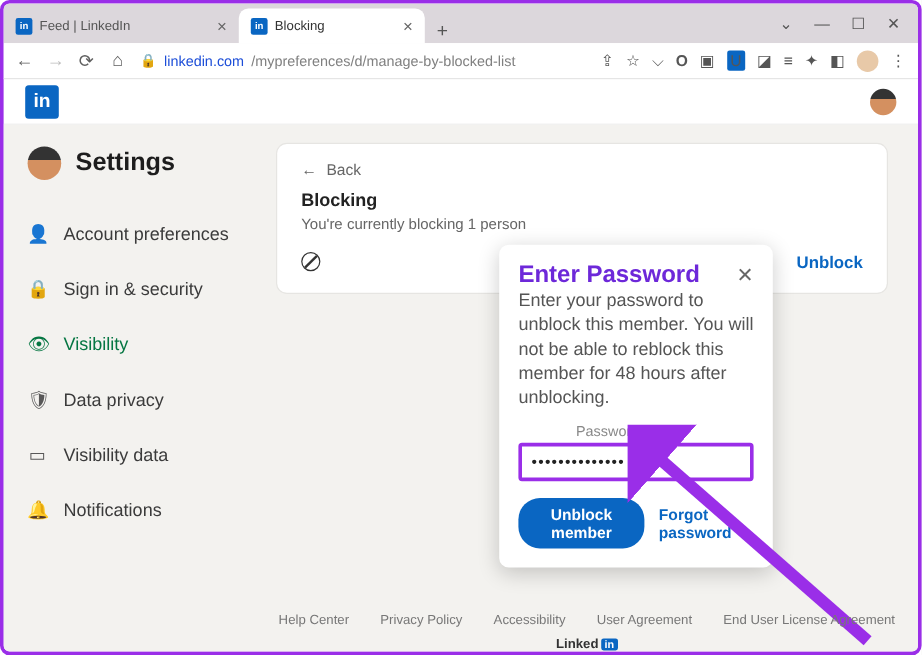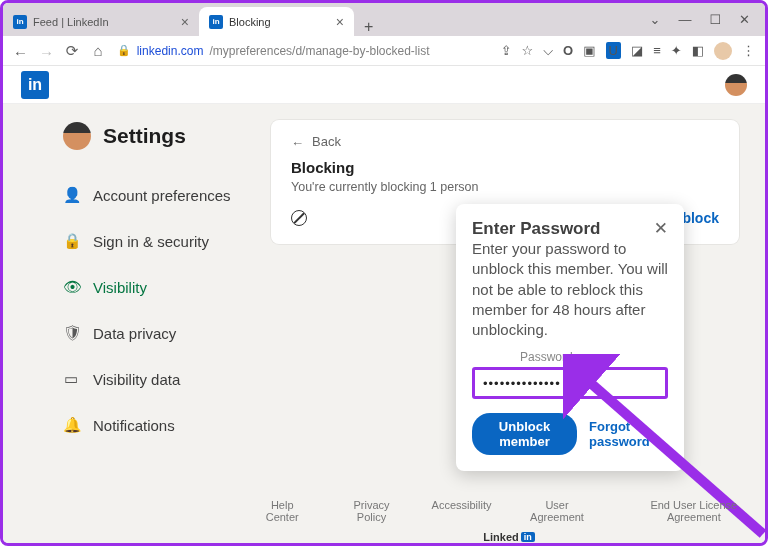--- a/index.html
+++ b/index.html
@@ -29,21 +29,21 @@
   .ext-u { background:#0a66c2; color:#fff; font-size:9px; padding:1px 3px; border-radius:2px;}
   .avatar-sm { width:18px; height:18px; border-radius:50%; background:#e8c9a8;}
   .dots { font-size:16px; color:#555; }
 
   
   .li-head { height: 38px; display: flex; align-items: center; padding: 0 18px; border-bottom: 1px solid #eee; }
   .li-logo { width: 28px; height: 28px; background: #0a66c2; display:flex;align-items:center;justify-content:center;color:#fff;font-weight:700;font-size:16px;border-radius:3px;}
   .li-avatar { width: 22px; height: 22px; border-radius: 50%; background: linear-gradient(180deg,#333 0 40%,#d49060 40% 100%); margin-left:auto;}
 
   
-  .content { display: flex; height: calc(546px - 6px - 33px - 30px - 38px); background: #f3f2ef; padding-left: 40px; }
+  .content { display: flex; height: calc(546px - 6px - 33px - 30px - 38px); background: #f3f2ef; }
 
   .sidebar { width: 210px; padding: 18px 0 0 20px; }
   .sb-head { display:flex; align-items:center; gap:12px; margin-bottom: 22px; }
   .sb-ava { width: 28px; height:28px; border-radius:50%; background:linear-gradient(180deg,#333 0 40%,#d49060 40% 100%);}
   .sb-title { font-size: 21px; font-weight: 600; color:#1d1d1d;}
   .sb-item { display:flex; align-items:center; gap:14px; font-size:15px; color:#3b3b3b; padding: 14px 0; cursor:pointer;}
   .sb-item.active { color:#057642; }
   .sb-ico { width:16px; text-align:center; color:#585858; font-size:15px;}
   .sb-item.active .sb-ico { color:#057642; }
 
@@ -55,21 +55,21 @@
   .blocked-row { display:flex; align-items:center; gap:10px; margin-top:16px;}
   .ban { width:16px;height:16px;border:1.6px solid #333;border-radius:50%; position:relative;}
   .ban::after { content:""; position:absolute; width:100%; height:1.6px; background:#333; top:50%; left:0; transform: translateY(-50%) rotate(-45deg);}
   .redact { width:75px; height:14px; background:#eee; filter: blur(2px);}
   .when { font-size:11.5px; color:#888; margin-top:3px;}
   .unblock-link { margin-left:auto; color:#0a66c2; font-size:14px; font-weight:600; }
 
   
   .modal { position:absolute; left:203px; top:100px; width:228px; background:#fff; border-radius:8px; box-shadow:0 4px 18px rgba(0,0,0,0.2); padding:14px 16px 16px;}
   .modal-head { display:flex; align-items:center; justify-content:space-between; }
-  .modal-title { font-size:17px; font-weight:600; color:#404040; }
+  .modal-title { font-size:20px; font-weight:600; color:#6d28d9; }
   .modal-close { font-size:17px; color:#666; cursor:pointer;}
   .modal-body { font-size:15px; color:#555; line-height:1.35; margin-top:0;}
   .pwd-label { font-size:12px; color:#888; margin-top:10px;margin-left:48px;}
   .pwd-box { margin-top:3px; border:3px solid #9a2ee8; padding:4px 8px; border-radius:3px; }
   .pwd-box input { border:0; outline:0; width:100%; font-size:13px; letter-spacing:1px; color:#222; font-family:inherit; }
   .modal-actions { display:flex; align-items:center; gap:12px; margin-top:14px; }
   .btn-primary { background:#0a66c2; color:#fff; border-radius:18px; font-size:13px; font-weight:600; padding:6px 13px; border:0; cursor:pointer;}
   .link { color:#0a66c2; font-size:13px; font-weight:600; }
 
   .arrow-svg { position:absolute; left:310px; top:250px; pointer-events:none; }

